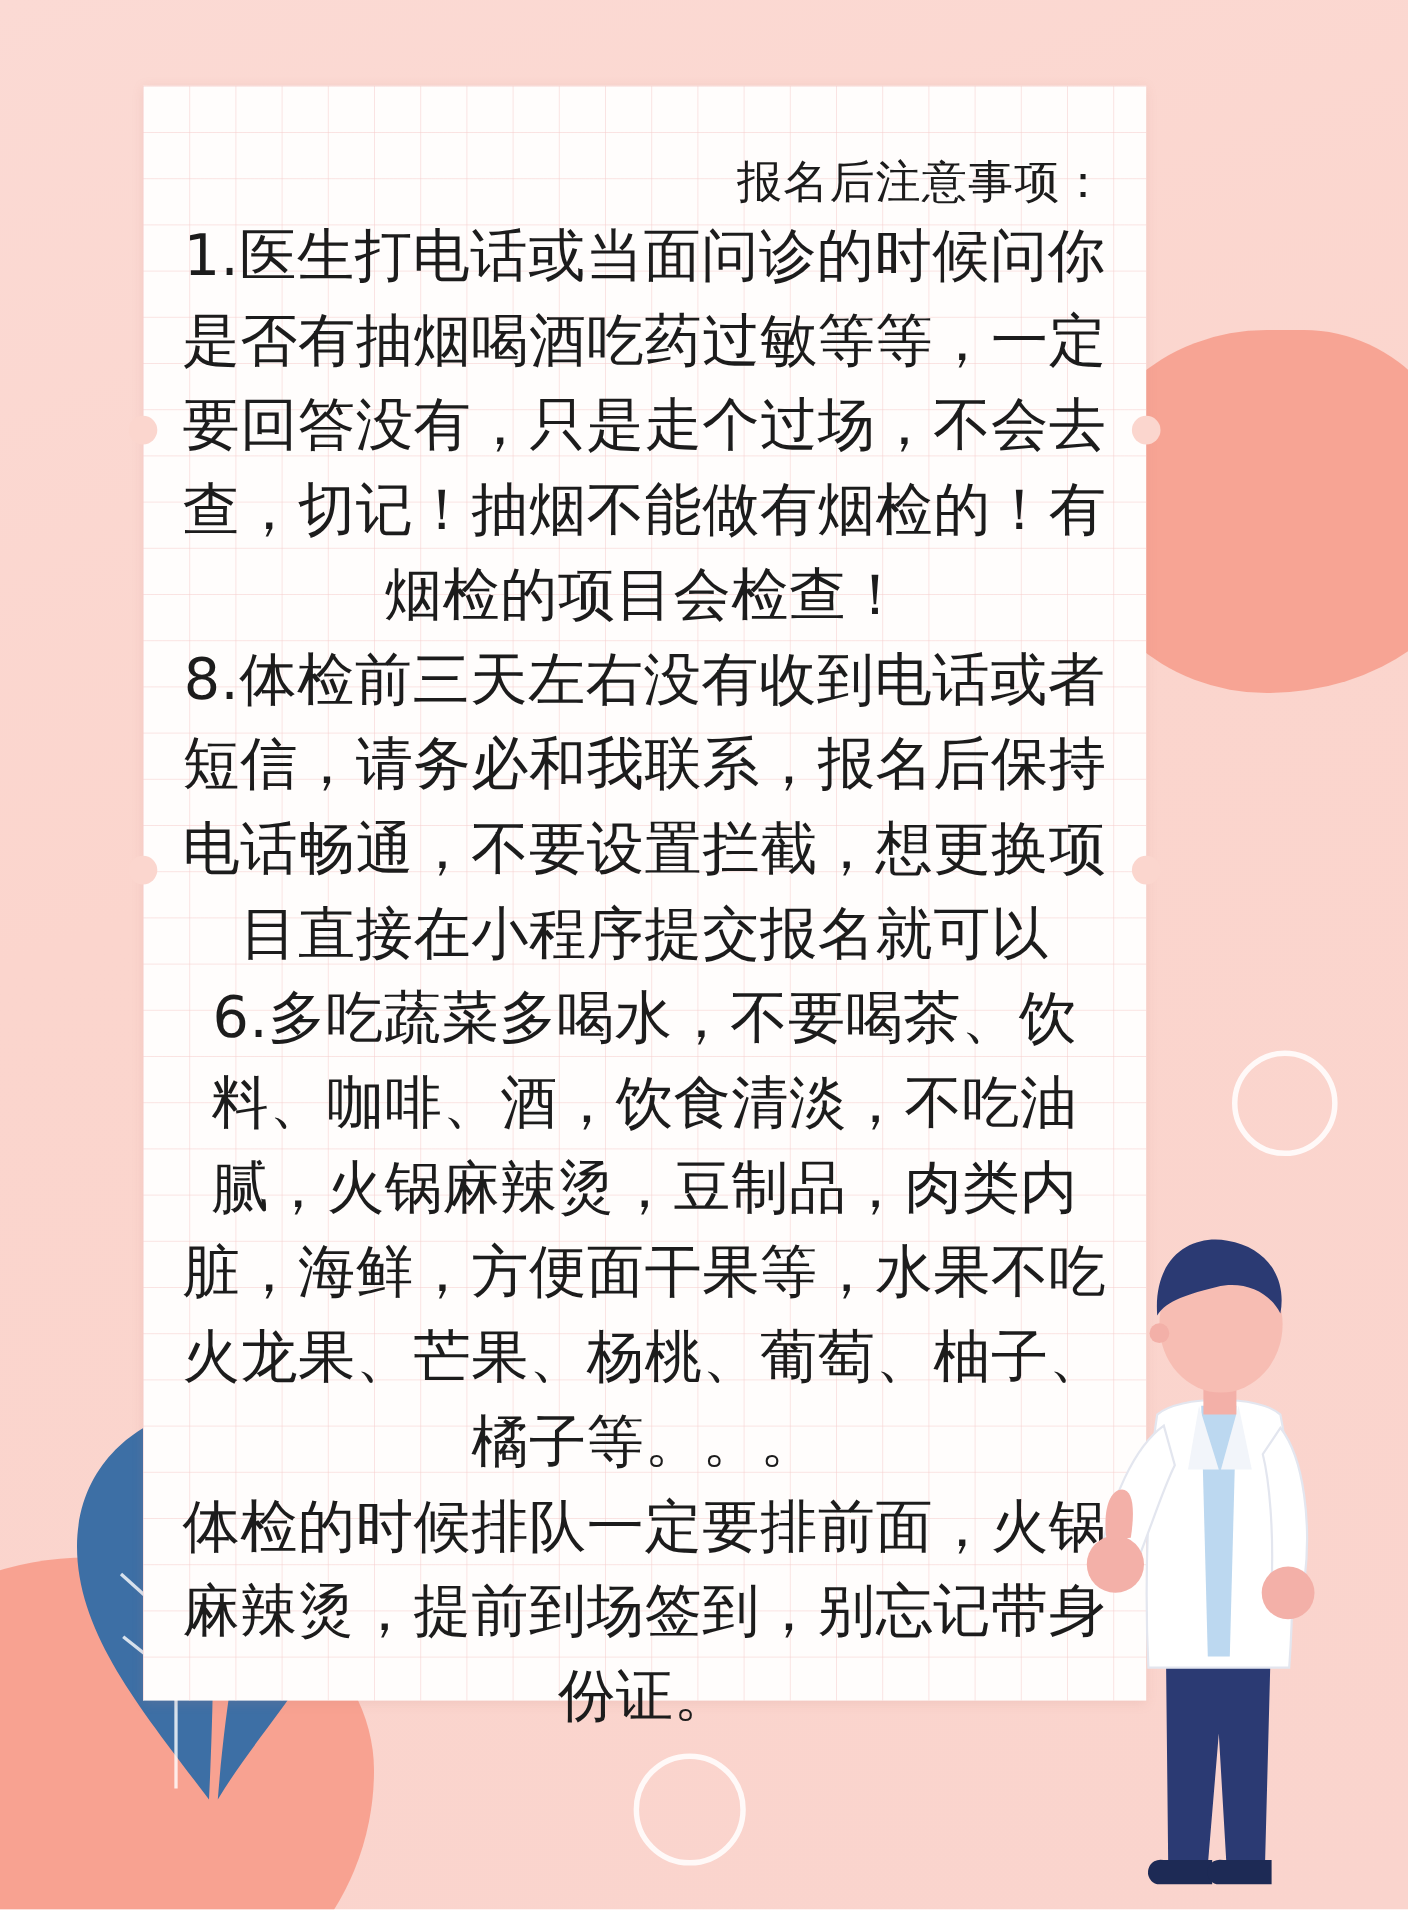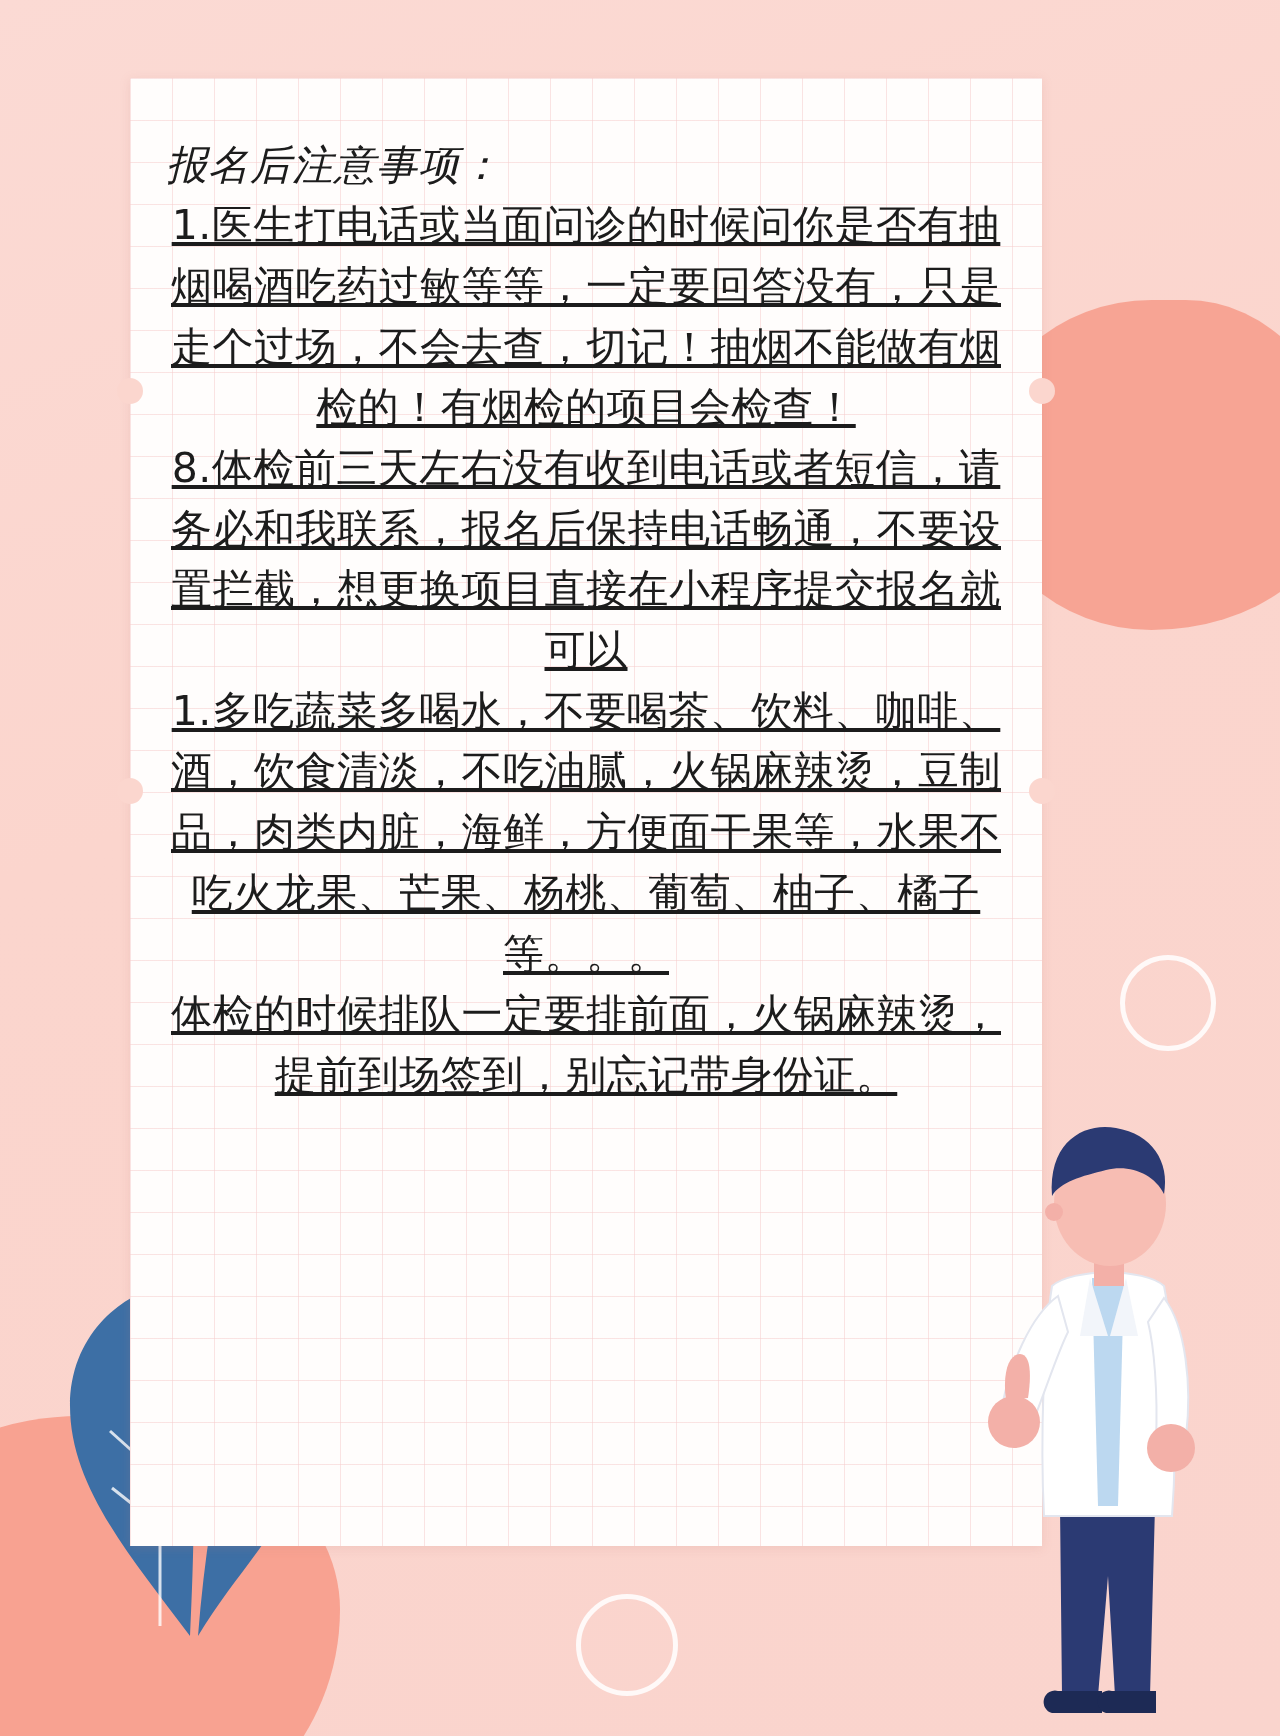--- a/index.html
+++ b/index.html
@@ -99,34 +99,32 @@
   .note-inner {
     padding: 58px 36px 40px 36px;
     box-sizing: border-box;
     height: 100%;
   }
 
   .note-title {
     font-size: 41px;
     line-height: 1.45;
     color: #1c1c1c;
-    text-align: left;
+    text-align: right;
     font-weight: 500;
     letter-spacing: 1px;
-    font-style: italic;
   }
   .para {
-    font-size: 41px;
+    font-size: 52px;
     line-height: 1.48;
     color: #1c1c1c;
     text-align: center;
     font-weight: 500;
     letter-spacing: .5px;
     margin: 0;
-    text-decoration: underline;
   }
 
   
   .doctor {
     position: absolute;
     right: 10px;
     bottom: 0;
     width: 330px;
     height: 700px;
   }
@@ -153,21 +151,21 @@
   <div class="note-card">
     <span class="notch l1"></span>
     <span class="notch l2"></span>
     <span class="notch r1"></span>
     <span class="notch r2"></span>
 
     <div class="note-inner">
       <div class="note-title">报名后注意事项：</div>
       <p class="para">1.医生打电话或当面问诊的时候问你是否有抽烟喝酒吃药过敏等等，一定要回答没有，只是走个过场，不会去查，切记！抽烟不能做有烟检的！有烟检的项目会检查！</p>
       <p class="para">8.体检前三天左右没有收到电话或者短信，请务必和我联系，报名后保持电话畅通，不要设置拦截，想更换项目直接在小程序提交报名就可以</p>
-      <p class="para">1.多吃蔬菜多喝水，不要喝茶、饮料、咖啡、酒，饮食清淡，不吃油腻，火锅麻辣烫，豆制品，肉类内脏，海鲜，方便面干果等，水果不吃火龙果、芒果、杨桃、葡萄、柚子、橘子等。。。</p>
+      <p class="para">6.多吃蔬菜多喝水，不要喝茶、饮料、咖啡、酒，饮食清淡，不吃油腻，火锅麻辣烫，豆制品，肉类内脏，海鲜，方便面干果等，水果不吃火龙果、芒果、杨桃、葡萄、柚子、橘子等。。。</p>
       <p class="para">体检的时候排队一定要排前面，火锅麻辣烫，提前到场签到，别忘记带身份证。</p>
     </div>
   </div>
 
   <svg class="doctor" viewBox="0 0 330 700">
 
     <path d="M120 470 L 215 470 L 210 660 L 175 660 L 168 540 L 158 660 L 122 660 Z" fill="#2b3a73"></path>
 
     <path d="M118 655 h 44 v 22 h -50 a 6 6 0 0 1 6 -22 z" fill="#1d2a55"></path>
     <path d="M172 655 h 44 v 22 h -50 a 6 6 0 0 1 6 -22 z" fill="#1d2a55"></path>

